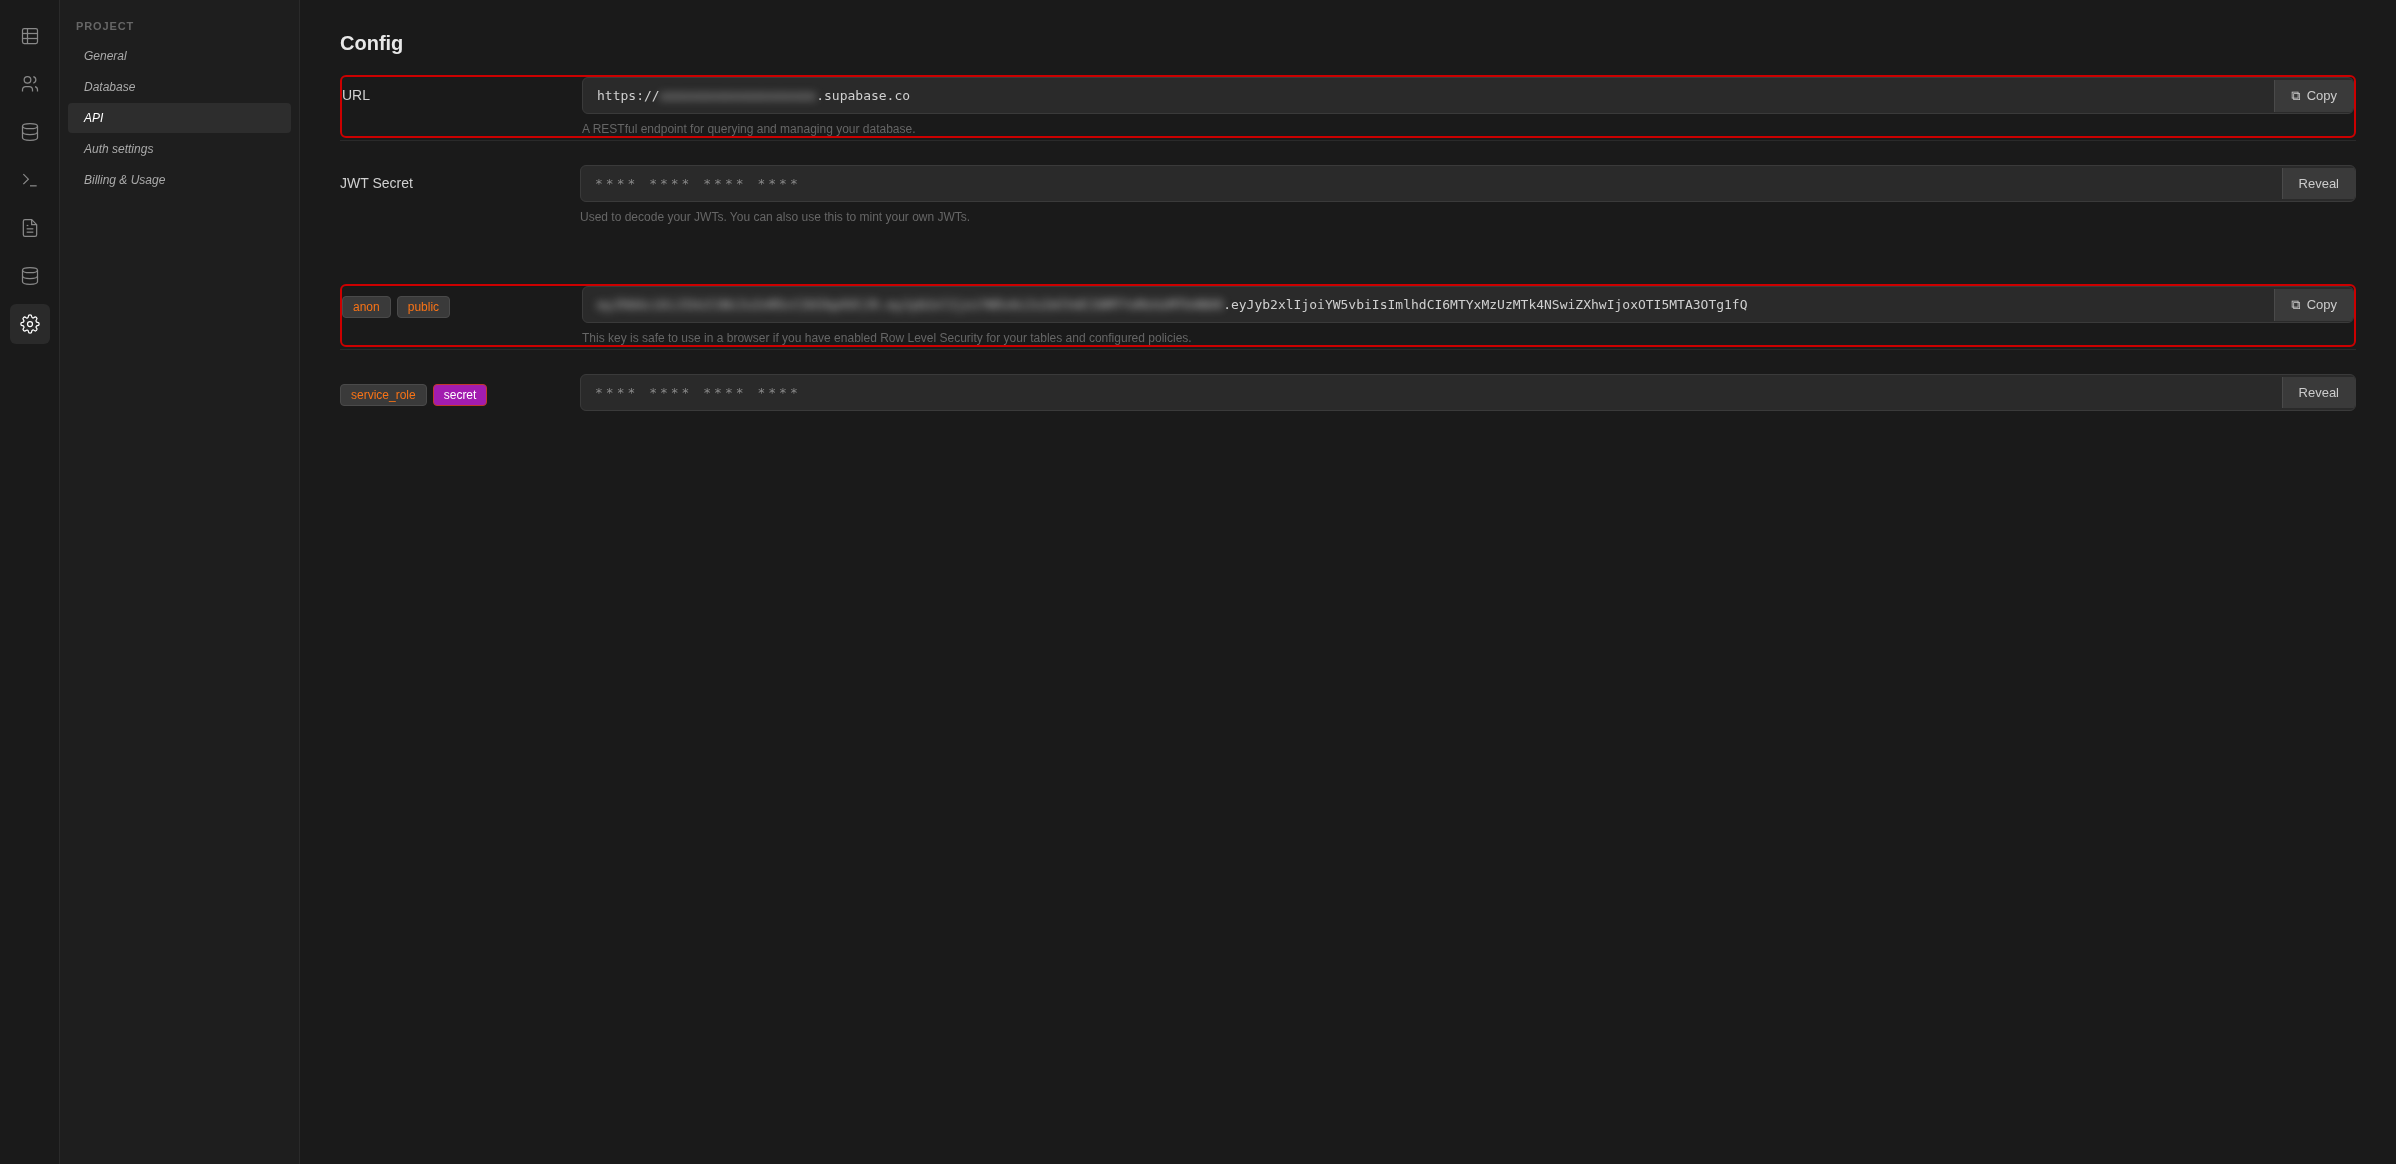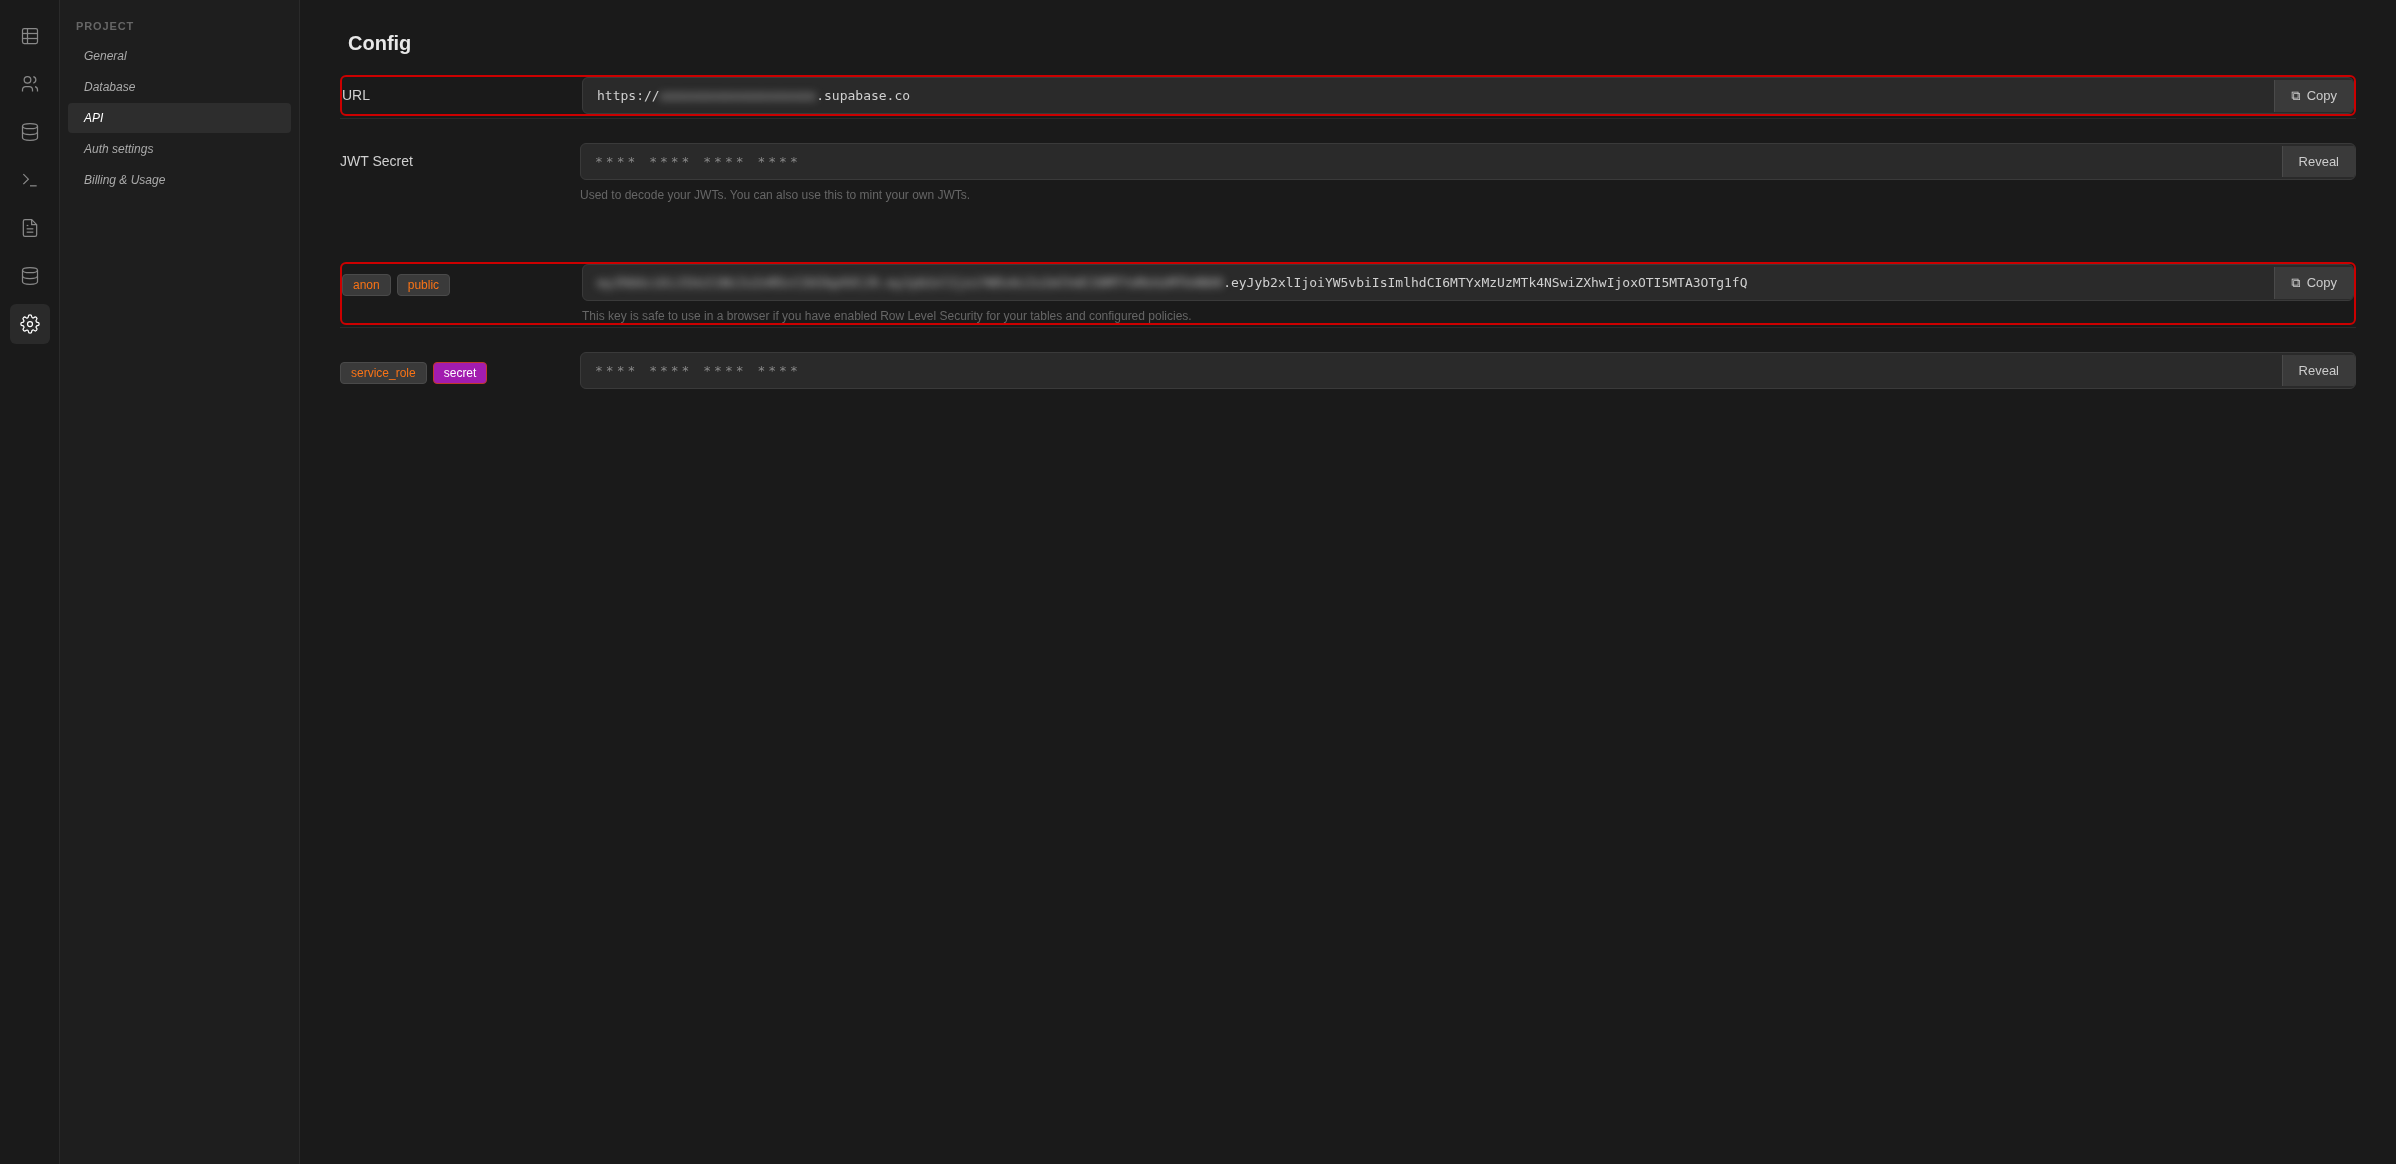--- a/index.html
+++ b/index.html
@@ -74,21 +74,20 @@
 
     
     .section {
       margin-bottom: 40px;
     }
     .section-title {
       font-size: 20px;
       font-weight: 600;
       color: #e8e8e8;
       margin-bottom: 20px;
-      margin-left: 8px;
     }
 
     
     .config-row {
       display: flex;
       align-items: flex-start;
       padding: 20px 0;
       border-top: 1px solid #2a2a2a;
       gap: 40px;
     }
@@ -256,20 +255,21 @@
         <div class="config-field-wrapper">
           <div class="input-with-button">
             <div class="input-value">
               <span>https://</span><span class="blurred">xxxxxxxxxxxxxxxxxxxx</span><span>.supabase.co</span>
             </div>
             <button class="input-btn">
               <span>⧉</span>
               <span>Copy</span>
             </button>
           </div>
+          <div class="helper-text">A RESTful endpoint for querying and managing your database.</div>
         </div>
       </div>
     </div>
 
     <div class="config-row" style="border-top: 1px solid #2a2a2a; padding-top: 24px;">
       <div class="config-label">JWT Secret</div>
       <div class="config-field-wrapper">
         <div class="input-with-button">
           <div class="input-value" style="letter-spacing: 3px; color: #888;">**** **** **** ****</div>
           <button class="input-btn">Reveal</button>

